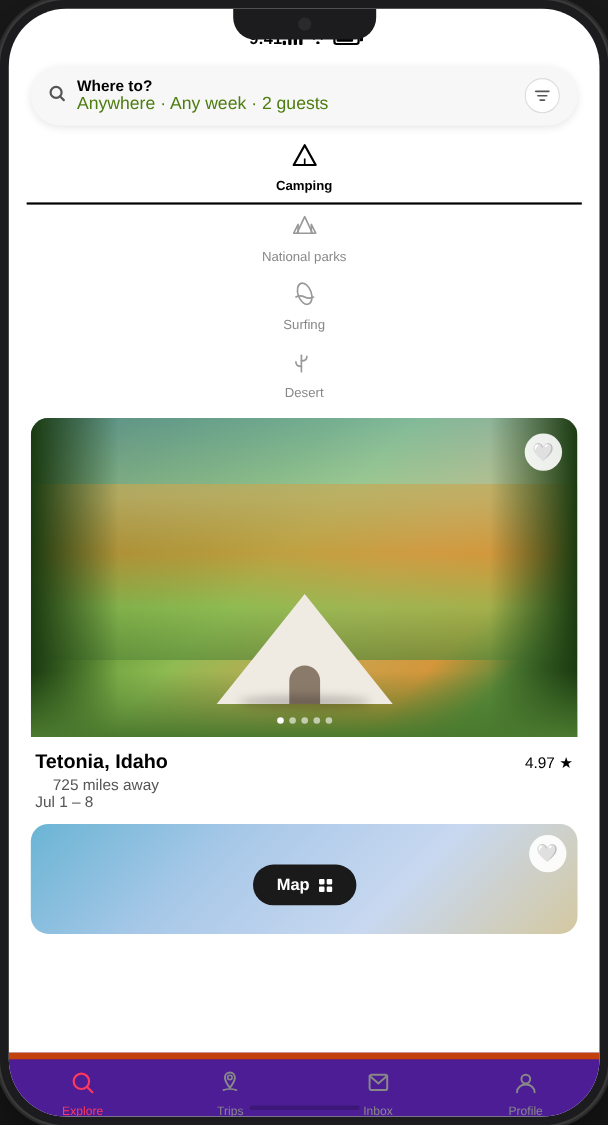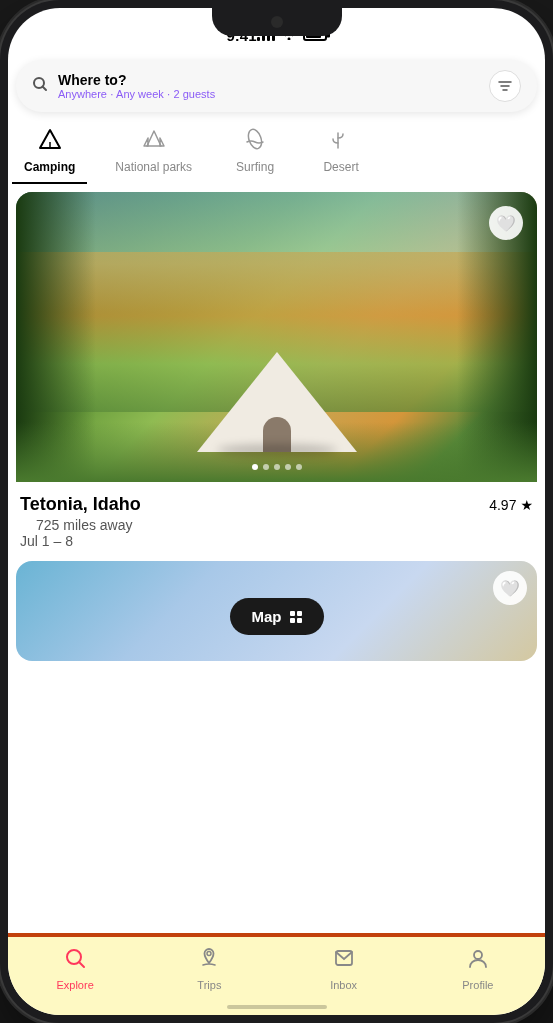--- a/index.html
+++ b/index.html
@@ -136,21 +136,21 @@
     }
     .battery-fill {
       background: #000;
       height: 100%;
       width: 85%;
       border-radius: 1px;
     }
 
     
     .app-content {
-      padding: 0 8px;
+      padding: 0 20px;
       overflow: hidden;
     }
 
     
     .search-bar {
       background: #f7f7f7;
       border-radius: 50px;
       padding: 10px 16px;
       display: flex;
       align-items: center;
@@ -166,41 +166,42 @@
     .search-text-group {
       display: flex;
       flex-direction: column;
     }
     .search-title {
       font-size: 14px;
       font-weight: 600;
       color: #000;
     }
     .search-subtitle {
-      font-size: 11px;
-      color: #8b5cf6;
+      font-size: 16px;
+      color: #4d7c0f;
     }
     .filter-btn {
       width: 32px;
       height: 32px;
       border-radius: 50%;
       border: 1px solid #ddd;
       background: #fff;
       display: flex;
       align-items: center;
       justify-content: center;
       font-size: 14px;
     }
 
     
     .category-tabs {
       display: flex;
-      gap: 16px;
+      gap: 0;
       margin: 4px -4px;
       overflow: hidden;
+      flex-direction: column;
     }
     .category-tab {
       display: flex;
       flex-direction: column;
       align-items: center;
       padding: 8px 12px;
       gap: 4px;
       cursor: pointer;
       flex-shrink: 0;
       min-width: 70px;
@@ -454,23 +455,23 @@
       background: #fff;
       border-radius: 1px;
     }
 
     
     .bottom-nav {
       position: absolute;
       bottom: 0;
       left: 0;
       right: 0;
-      height: 82px;
-      background: #fef9c3;
-      border-top: 4px solid #c2410c;
+      height: 58px;
+      background: #4c1d95;
+      border-top: 6px solid #c2410c;
       display: flex;
       align-items: flex-start;
       padding-top: 10px;
     }
     .nav-item {
       flex: 1;
       display: flex;
       flex-direction: column;
       align-items: center;
       gap: 4px;

